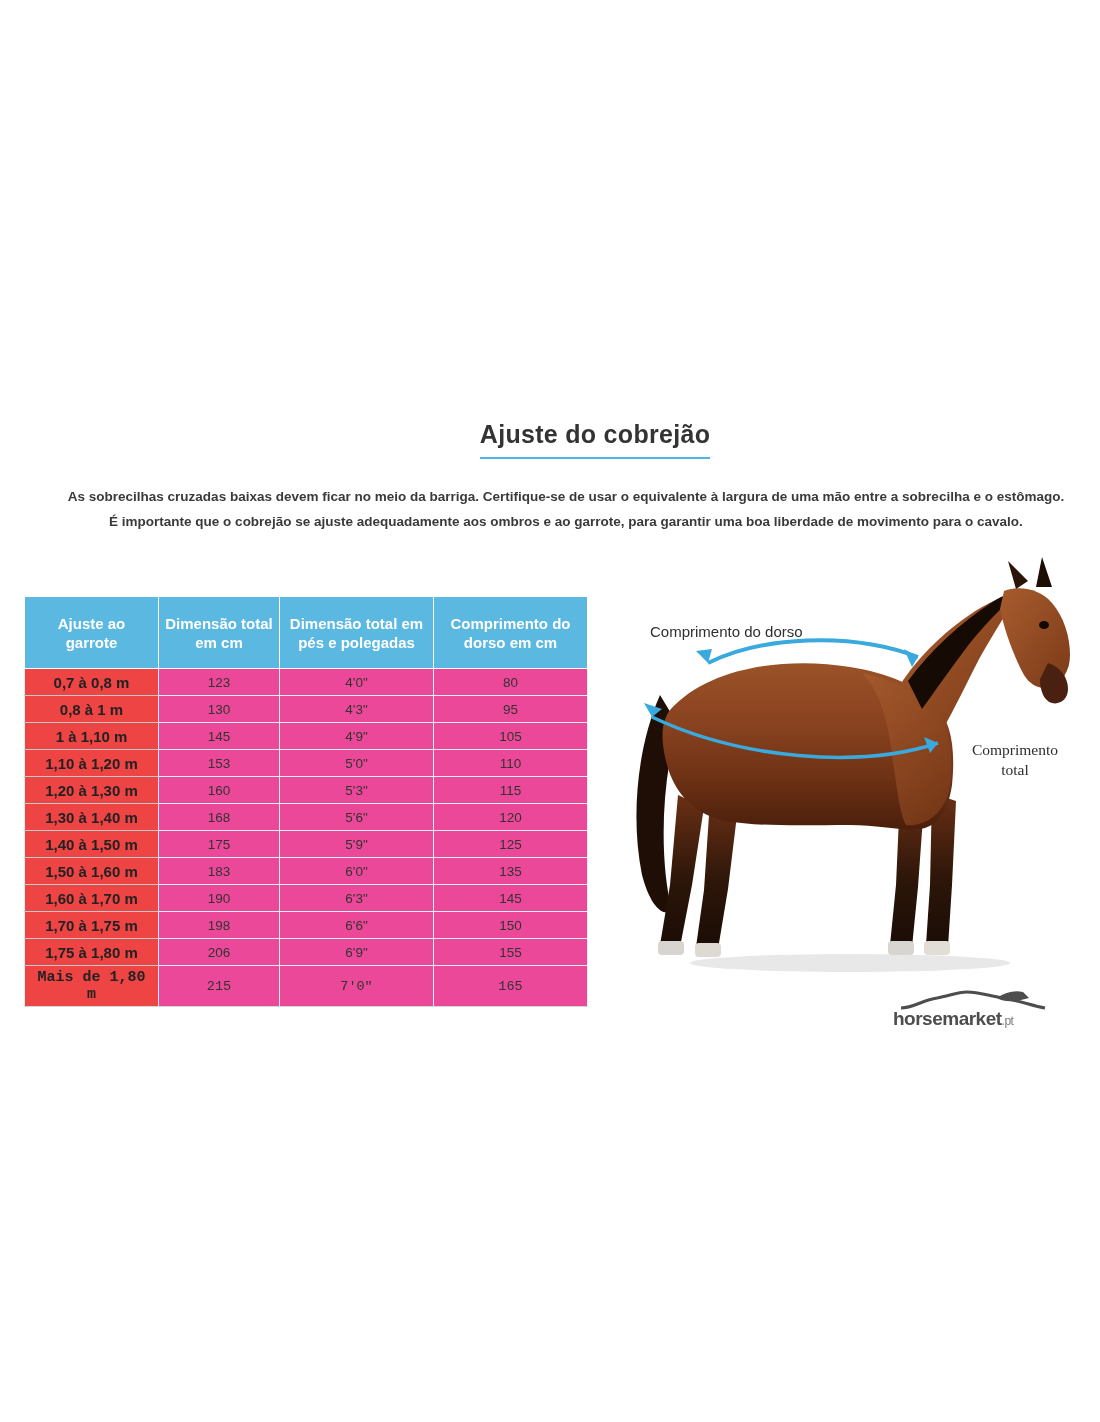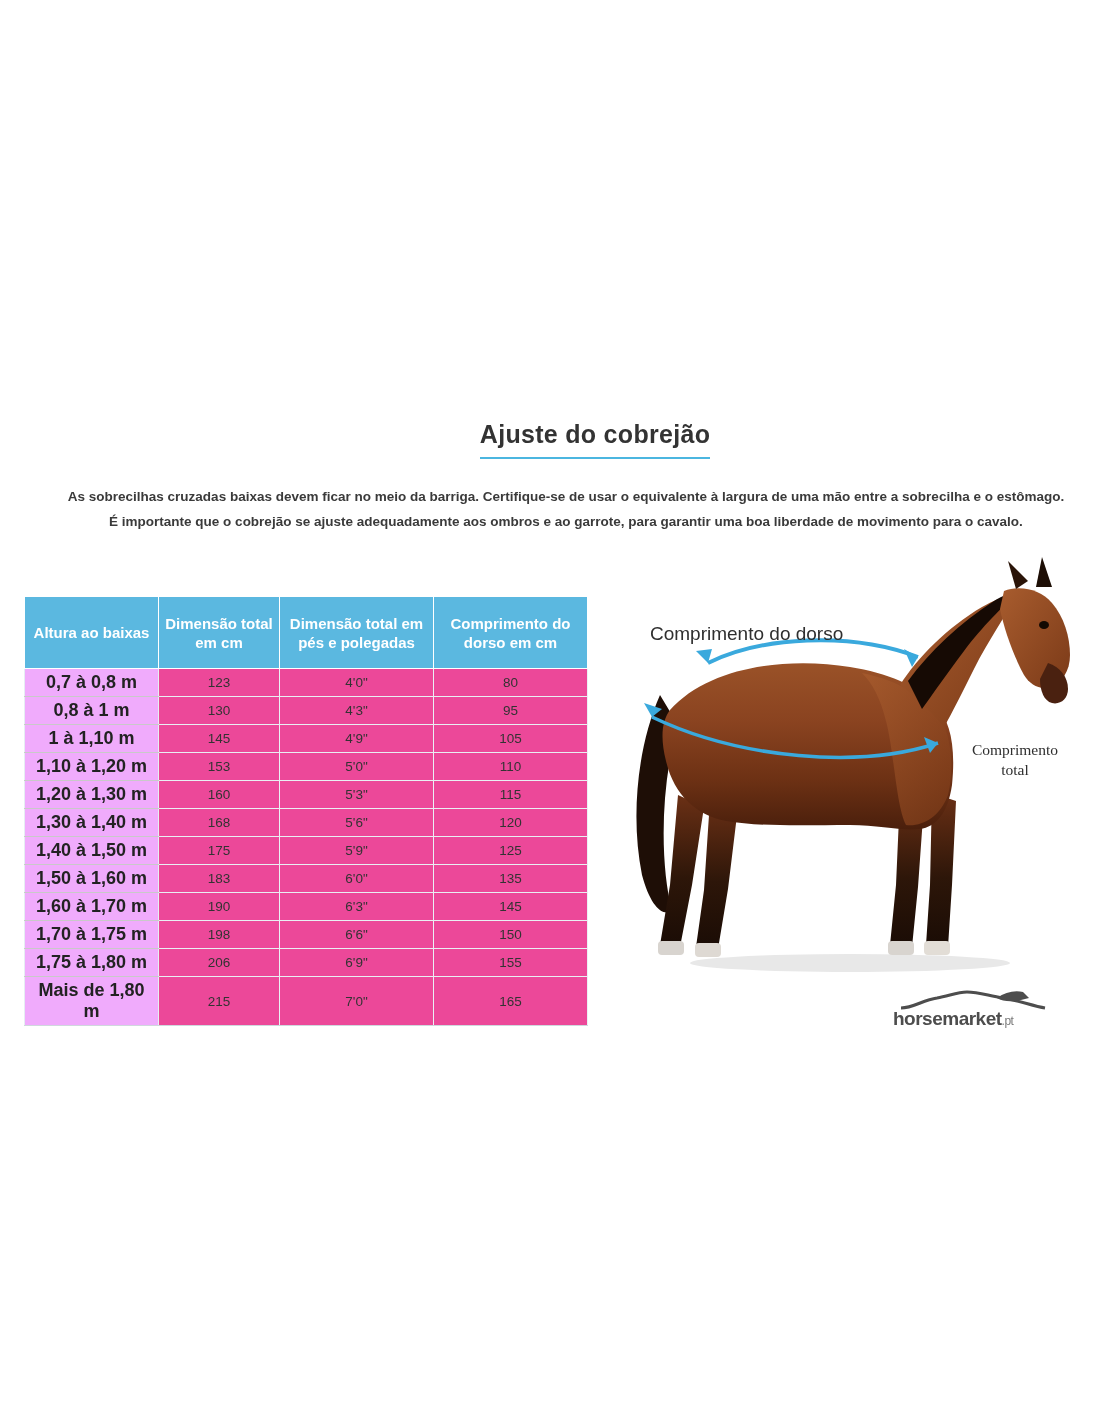--- a/index.html
+++ b/index.html
@@ -91,38 +91,39 @@
     font-size: 13.5px;
     color: #333333;
     text-align: center;
     vertical-align: middle;
     padding: 3px 4px;
     height: 27px;
     border: 1px solid #d9e7ef;
     box-sizing: border-box;
   }
   .size-table tbody td.label {
-    background: #f0abfc;
-    font-weight: bold;
-    font-size: 18px;
+    background: #ef4444;
+    font-weight: bold;
+    font-size: 15px;
     color: #222222;
     border-bottom: 1px solid #c9c9c9;
   }
   .size-table tbody tr td.label {
     border-left: 1px solid #e6eef3;
     border-right: 1px solid #e6eef3;
   }
   .size-table tbody td.val {
     background: #ec4899;
     border-bottom: 1px solid #e9eff3;
     border-left: 1px solid #eaf1f5;
     border-right: 1px solid #eaf1f5;
   }
   .size-table tbody tr:last-child td {
     border-bottom: 1px solid #cfd8dd;
+    font-family: Liberation Mono, monospace;
   }
 
   
   .horse-area {
     position: absolute;
     left: 600px;
     top: 545px;
     width: 490px;
     height: 470px;
   }
@@ -130,21 +131,21 @@
   .horse-svg {
     position: absolute;
     left: 0;
     top: 0;
   }
 
   .label-dorso {
     position: absolute;
     left: 50px;
     top: 78px;
-    font-size: 19px;
+    font-size: 15px;
     color: #2f2f2f;
     white-space: nowrap;
   }
   .label-total {
     position: absolute;
     left: 350px;
     top: 195px;
     font-size: 15.5px;
     color: #2f2f2f;
     text-align: center;
@@ -192,21 +193,21 @@
 
   <table class="size-table">
     <colgroup>
       <col class="c0">
         <col class="c1">
         <col class="c2">
         <col class="c3">
     </colgroup>
     <thead>
       <tr>
-        <th>Altura ao baixas</th>
+        <th>Ajuste ao garrote</th>
         <th>Dimensão total em cm</th>
         <th>Dimensão total em pés e polegadas</th>
         <th>Comprimento do dorso em cm</th>
       </tr>
     </thead>
     <tbody>
       <tr>
         <td class="label">0,7 à 0,8 m</td>
         <td class="val">123</td>
         <td class="val">4'0"</td>

